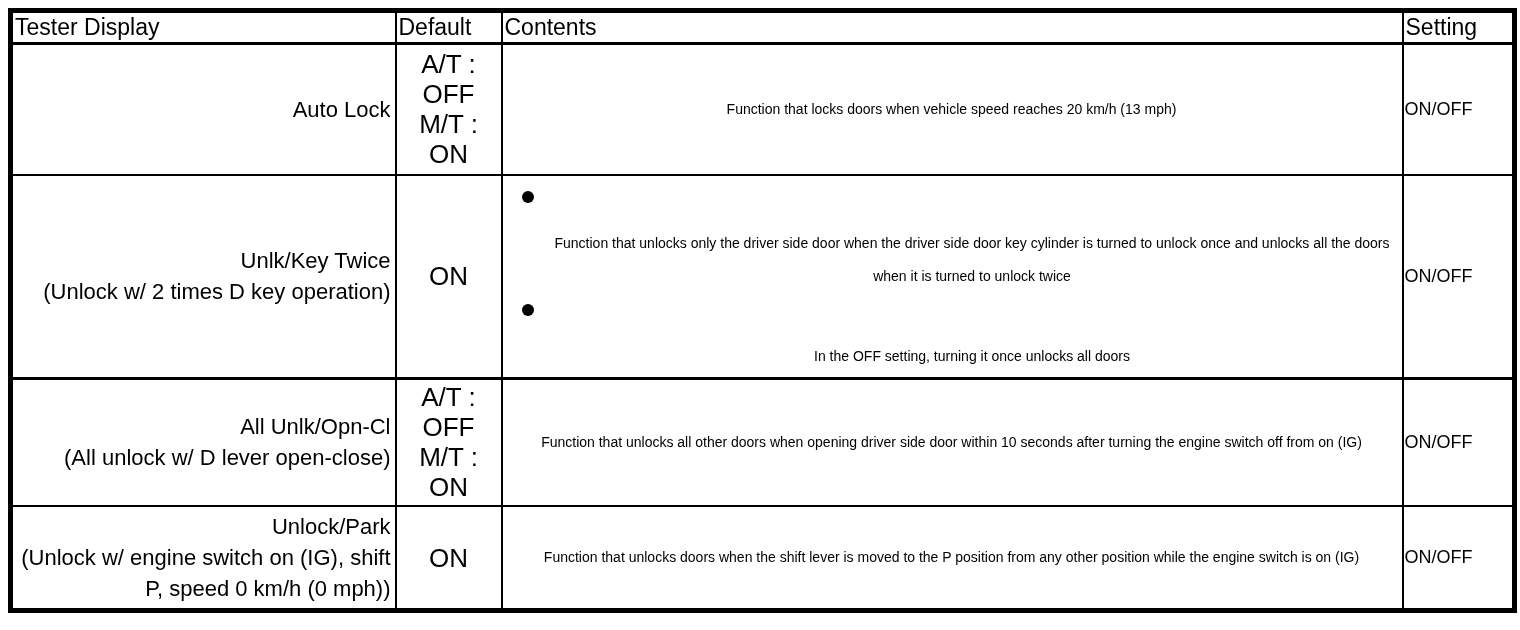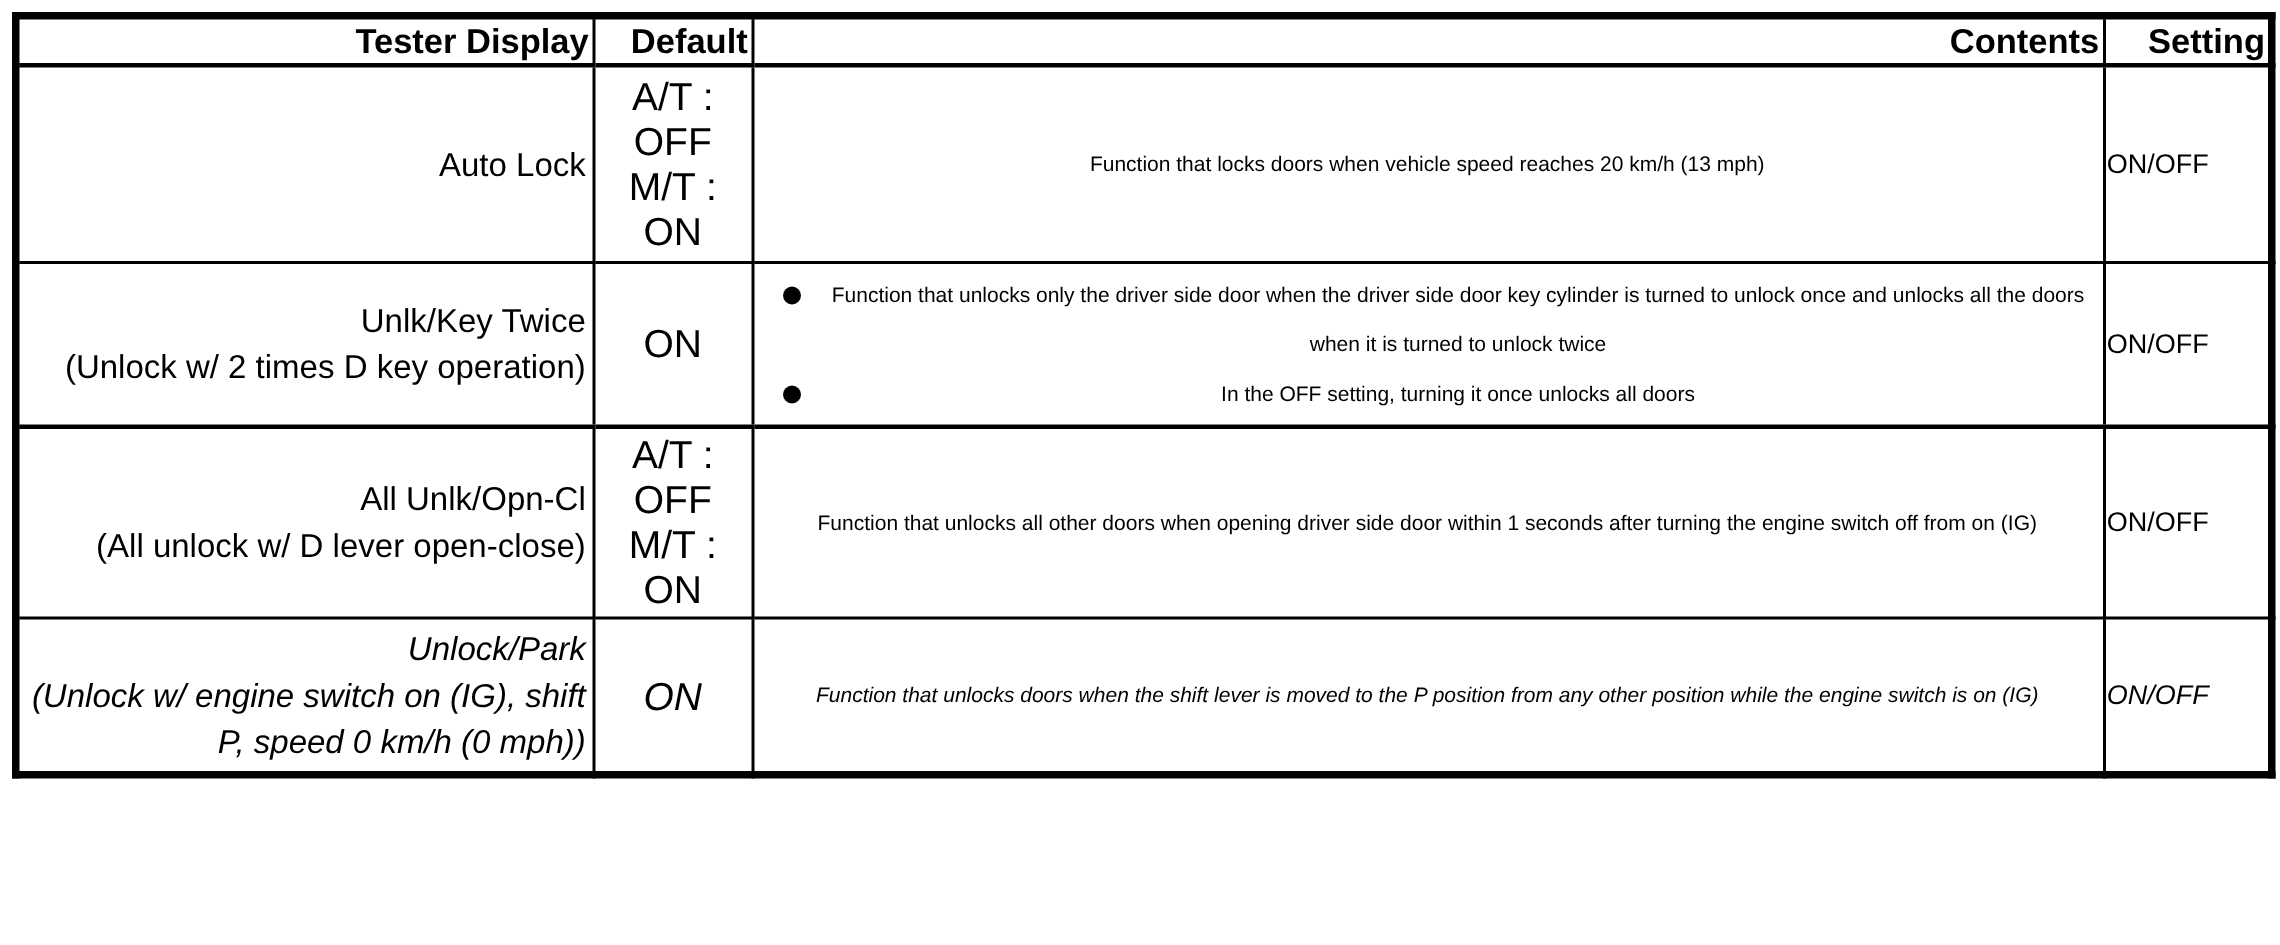--- a/index.html
+++ b/index.html
@@ -18,22 +18,22 @@
     border-collapse: collapse;
     border: 5px solid #000;
   }
   th, td {
     border: 2px solid #000;
     vertical-align: middle;
     padding: 2px 5px;
   }
   th {
     font-size: 23px;
-    font-weight: bold;
-    text-align: right;
+    font-weight: normal;
+    text-align: left;
     height: 33px;
     border-bottom: 3px solid #000;
     padding: 0 2px;
   }
   tr.group-end td { border-bottom: 3px solid #000; }
   td.c1 {
     font-size: 22px;
     line-height: 31px;
     text-align: right;
     white-space: pre-line;
@@ -52,39 +52,39 @@
     text-align: center;
     padding: 4px 8px 4px 7px;
   }
   td.c4 {
     font-size: 18px;
     padding: 0 1px;
   }
   tr.r1 { height: 131px; }
   tr.r2 { height: 96px; }
   tr.r3 { height: 128px; }
-  tr.r4 { height: 101px; font-style: italic; }
+  tr.r4 { height: 101px; }
   tr.r5 { height: 63px; }
   ul.bullets {
     list-style: none;
     margin: 0;
     padding: 0 0 0 10px;
   }
   ul.bullets li {
     display: flex;
     align-items: flex-start;
   }
   .bullet {
     flex: 0 0 auto;
     width: 12px; height: 12px;
     border-radius: 50%;
     background: #000;
     margin: 11px 17px 0 2px;
   }
-  .bullet-text { flex: 1 1 auto; }
+  .bullet-text { flex: 1 1 auto; margin-top: 47px; }
 </style>
 </head>
 <body>
 
 <div class="page">
   <table class="spec">
     <colgroup>
       <col style="width:385px">
       <col style="width:106px">
       <col style="width:901px">
@@ -126,21 +126,21 @@
         </td>
         <td class="c4">ON/OFF</td>
       </tr>
       <tr class="r3">
         <td class="c1">All Unlk/Opn-Cl
 (All unlock w/ D lever open-close)</td>
         <td class="c2">A/T :
 OFF
 M/T :
 ON</td>
-        <td class="c3">Function that unlocks all other doors when opening driver side door within 1 seconds after turning the engine switch off from on (IG)</td>
+        <td class="c3">Function that unlocks all other doors when opening driver side door within 10 seconds after turning the engine switch off from on (IG)</td>
         <td class="c4">ON/OFF</td>
       </tr>
       <tr class="r4">
         <td class="c1">Unlock/Park
 (Unlock w/ engine switch on (IG), shift P, speed 0 km/h (0 mph))</td>
         <td class="c2">ON</td>
         <td class="c3">Function that unlocks doors when the shift lever is moved to the P position from any other position while the engine switch is on (IG)</td>
         <td class="c4">ON/OFF</td>
       </tr>
     </tbody>

